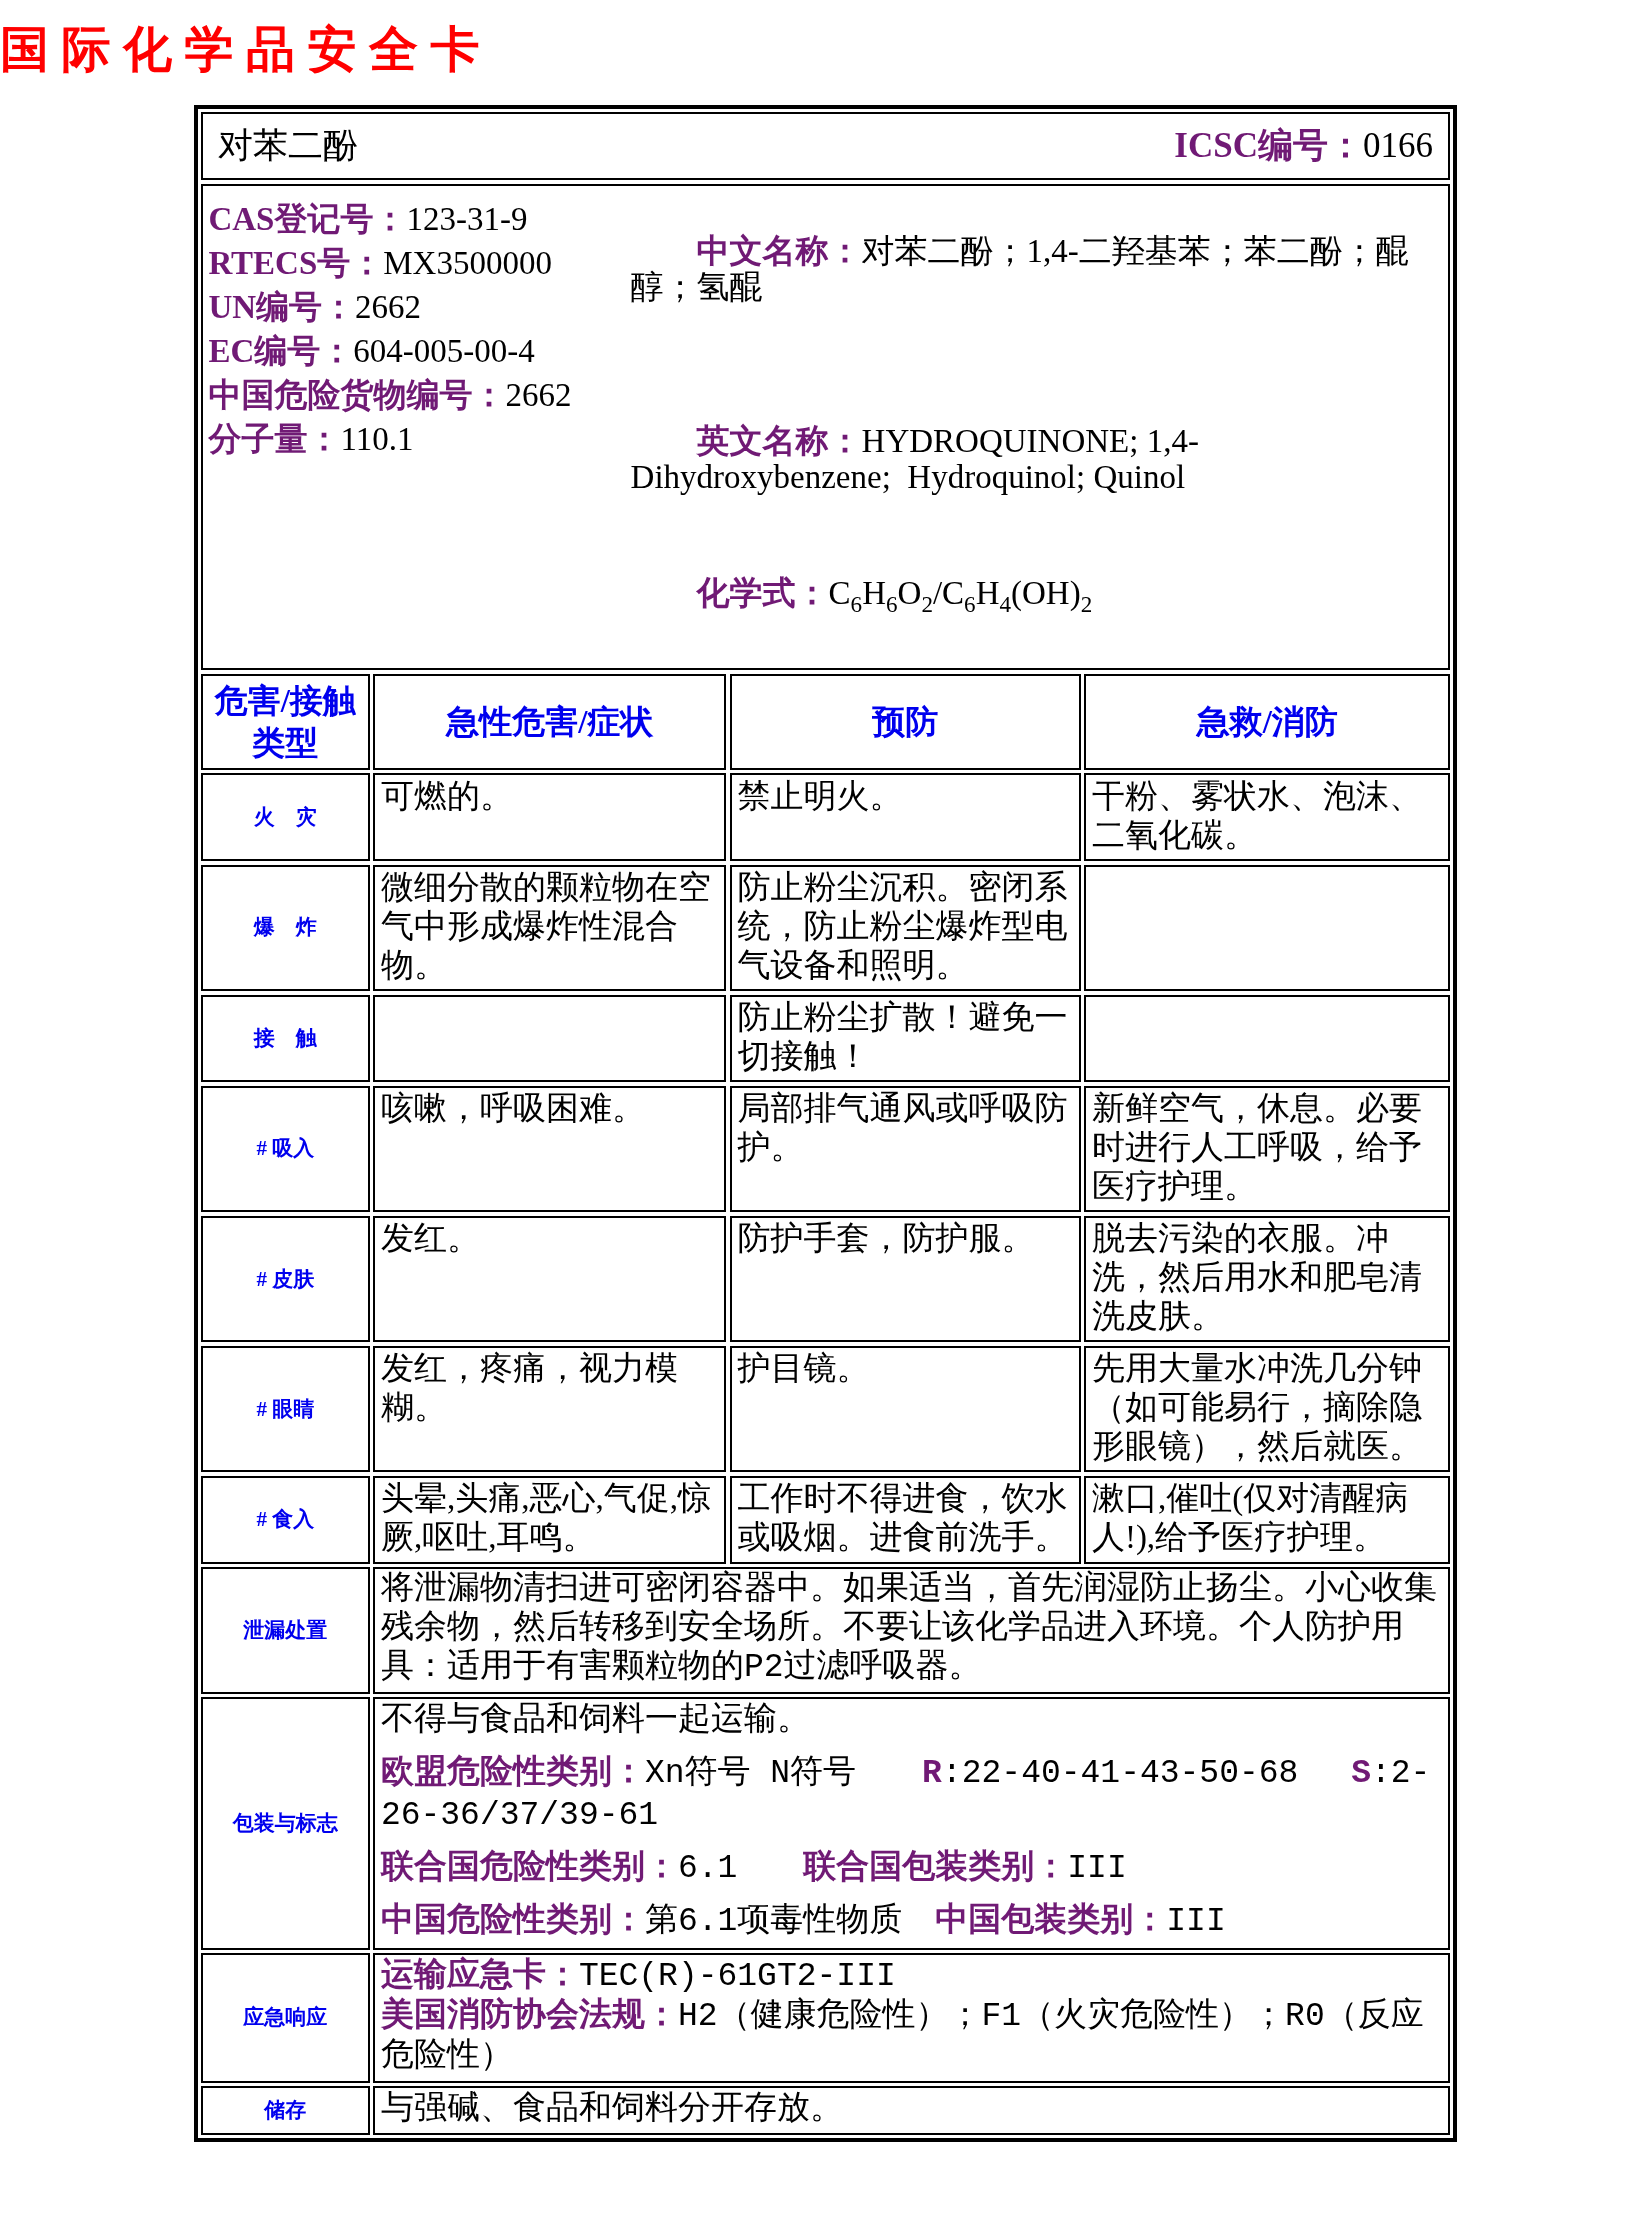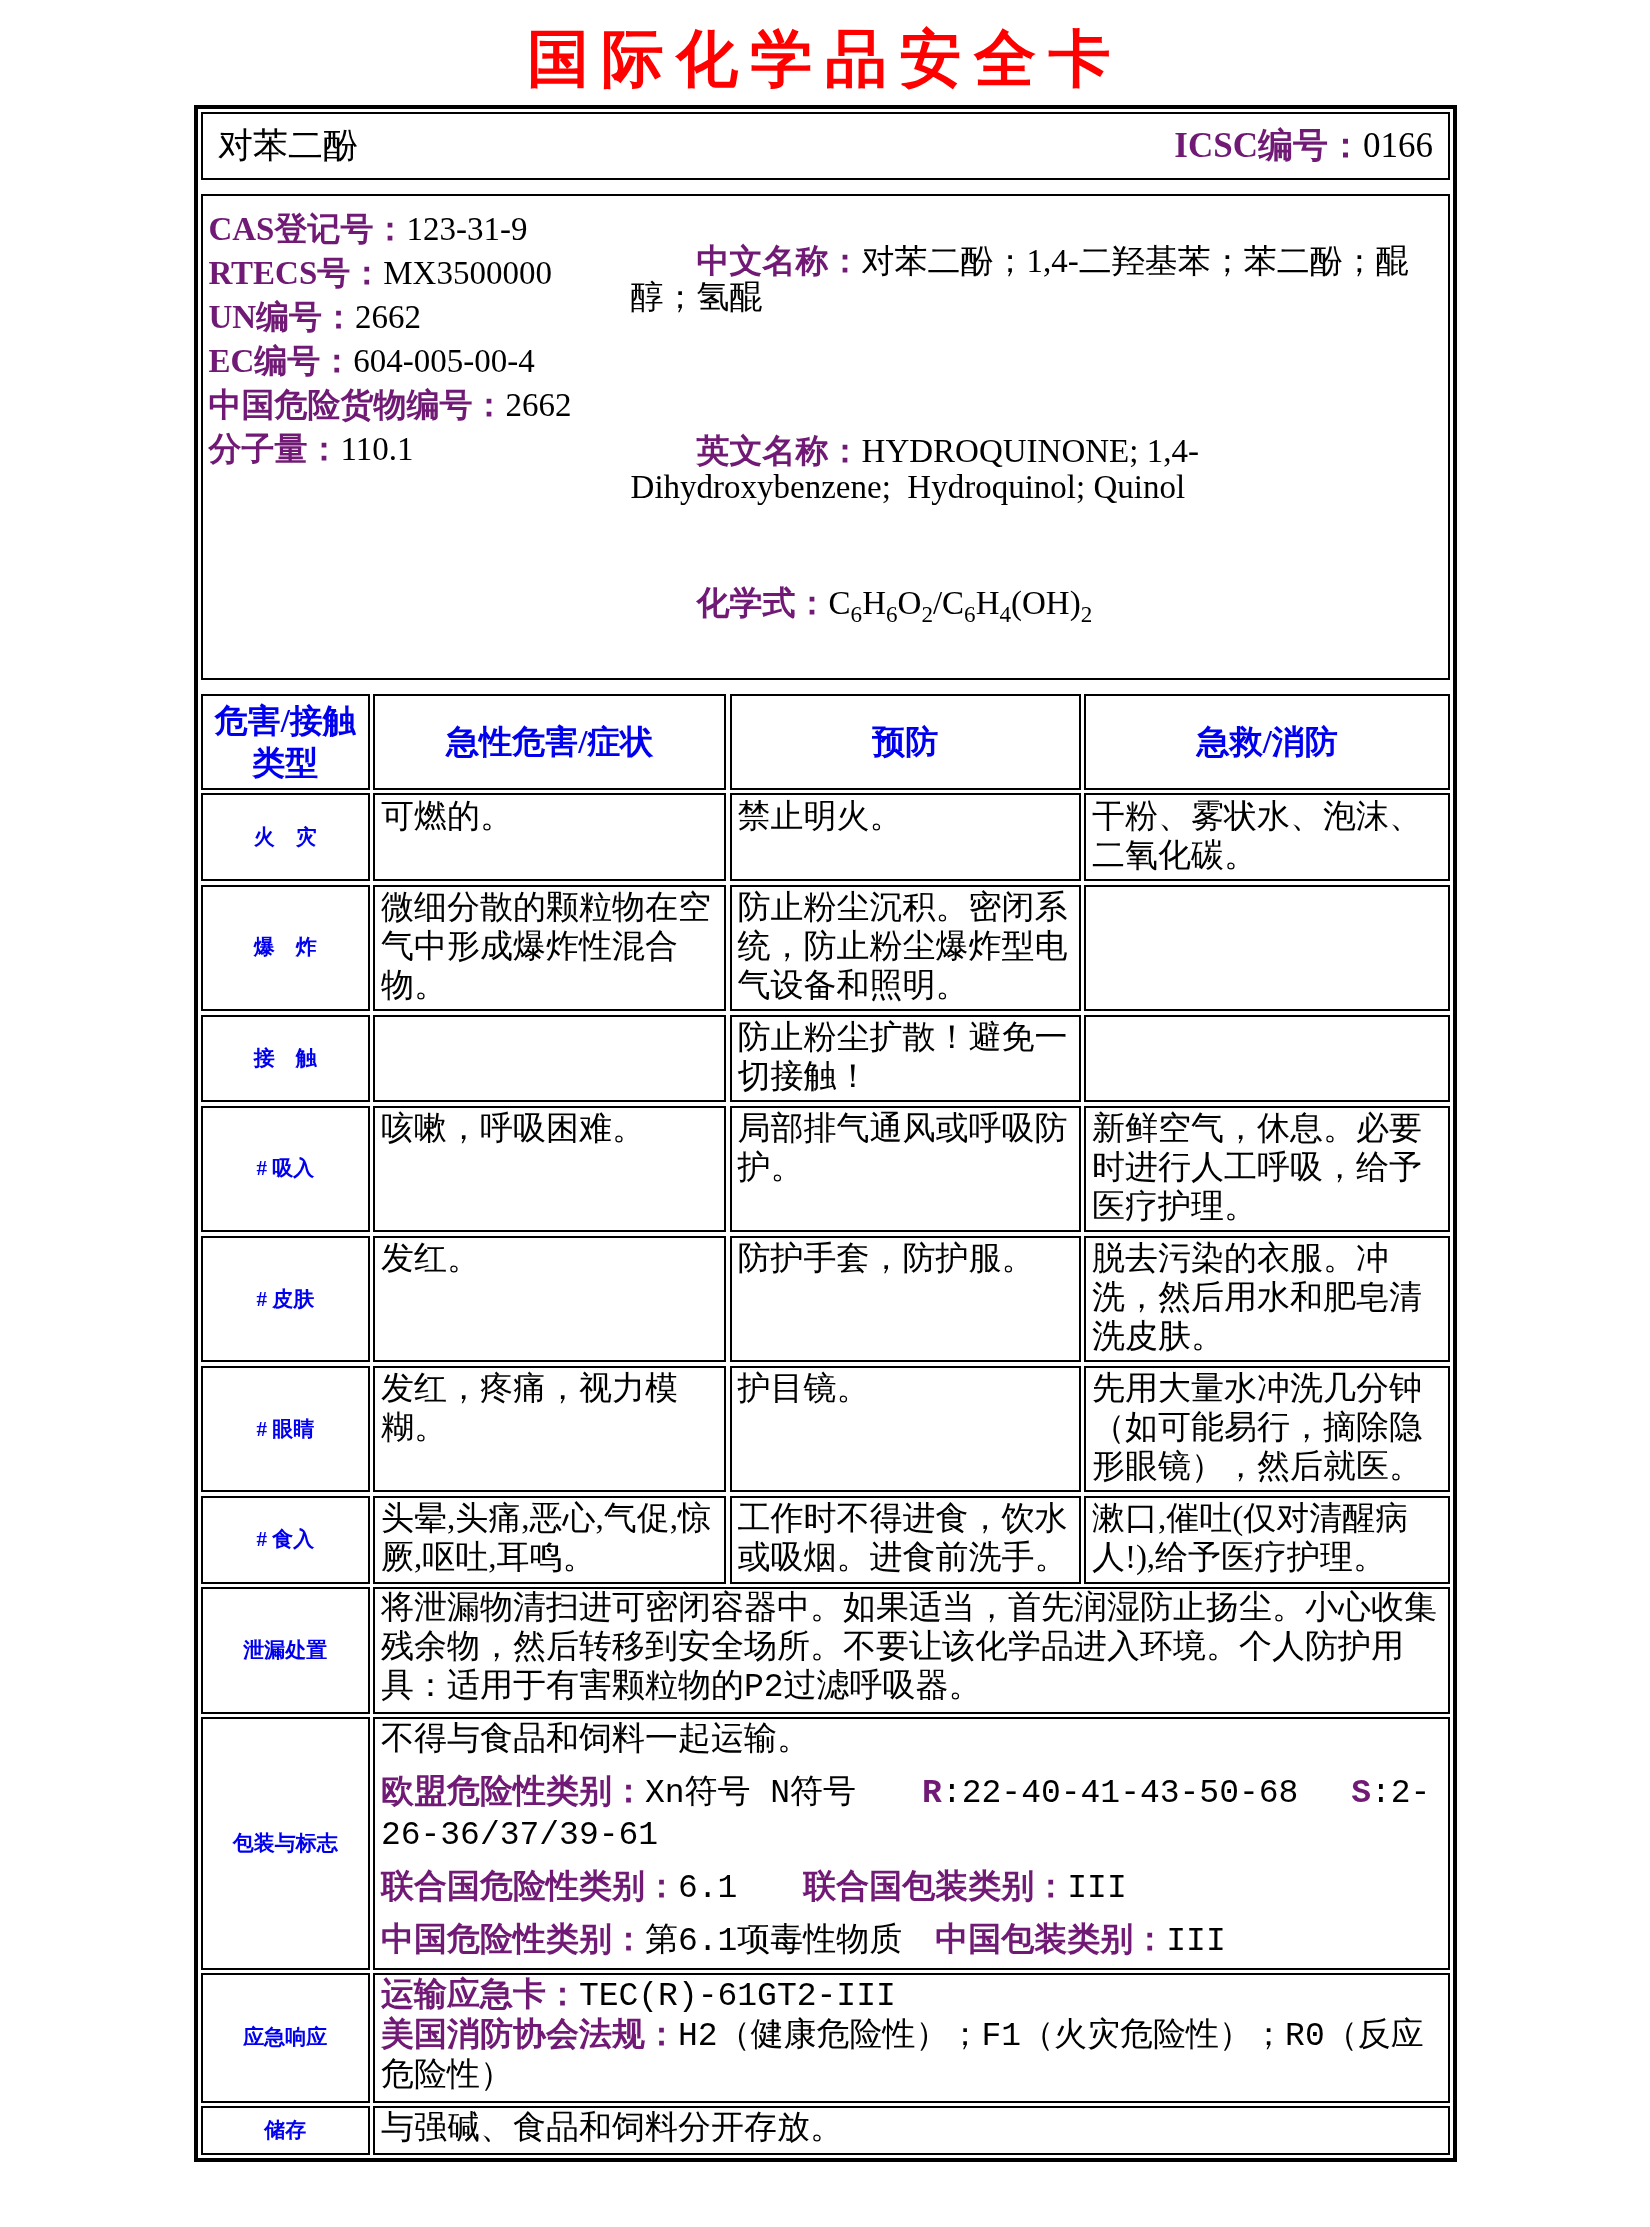--- a/index.html
+++ b/index.html
@@ -5,34 +5,34 @@
   * { box-sizing: border-box; margin: 0; padding: 0; }
   html, body { background: #ffffff; }
   body {
     width: 1650px; height: 2227px;
     font-family: "Liberation Serif", "DejaVu Serif", serif;
     color: #000;
   }
   .page-title {
     padding-top: 16.7px;
     height: 105px;
-    text-align: center;
-    font-size: 62px;
+    text-align: left;
+    font-size: 49px;
     font-weight: bold;
     color: #ff0000;
     letter-spacing: 12.5px;
   }
   .card {
     margin-left: 194px;
     width: 1263px;
     border: 4.2px solid #000;
     padding: 2.8px;
     display: flex;
     flex-direction: column;
-    gap: 14px;
+    gap: 4px;
     background: #fff;
   }
   .sect { border: 2.1px solid #000; background: #fff; }
   .blu { color: #701a75; font-weight: bold; }
   .plain { color: #000; }
 
   
   .row-head {
     height: 68px;
     display: flex;

